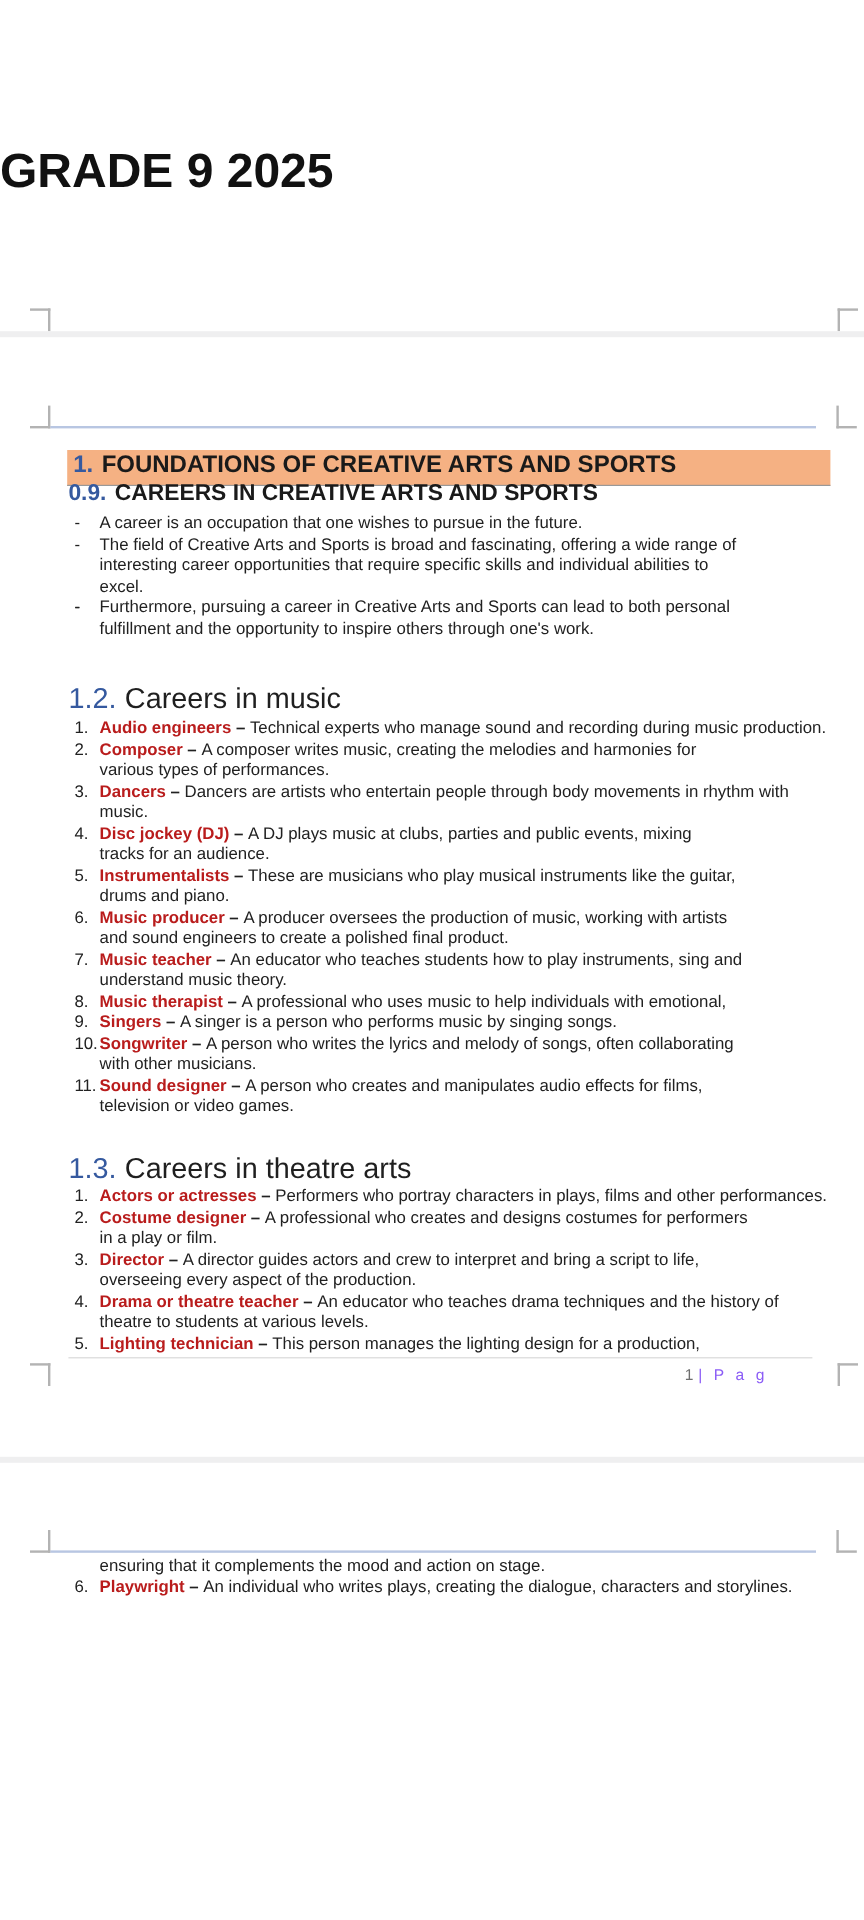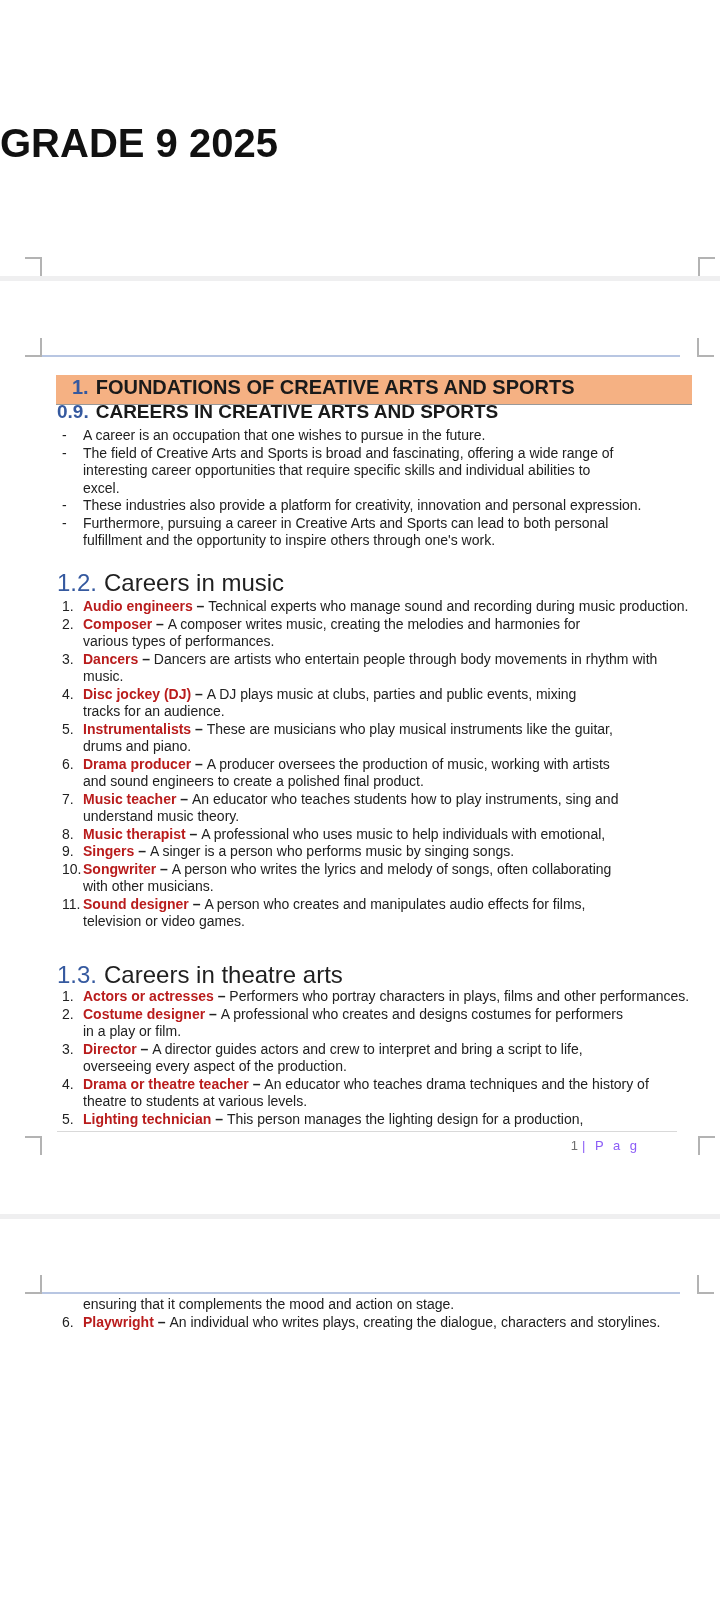--- a/index.html
+++ b/index.html
@@ -17,21 +17,21 @@
   .mark{position:absolute;box-sizing:border-box;width:17px;height:19px;border:0 solid #b3b3b3;}
   .mark.tl{border-top-width:2px;border-right-width:2px;}   
   .mark.tr{border-top-width:2px;border-left-width:2px;}    
   .mark.bl{border-bottom-width:2px;border-right-width:2px;}
   .mark.br{border-bottom-width:2px;border-left-width:2px;} 
   .margin-line{position:absolute;left:42px;width:638px;height:1.5px;background:#b8c6e2;}
   
   .h1-bar{
     position:absolute;left:56px;width:636px;height:30px;background:#F5B183;
     border-bottom:1.5px solid #999;font-size:20px;font-weight:700;line-height:25px;
-    white-space:nowrap;padding-left:16px;box-sizing:border-box;color:#1a1a1a;
+    white-space:nowrap;padding-left:5px;box-sizing:border-box;color:#1a1a1a;
   }
   .h2{position:absolute;left:57px;white-space:nowrap;font-size:19px;font-weight:700;color:#1a1a1a;}
   .h2m{position:absolute;left:57px;white-space:nowrap;font-size:24px;font-weight:500;color:#1f1f1f;}
   .blue{color:#35599F;}
   .numgap{margin-right:7px;}
   .list{position:absolute;left:57px;width:640px;font-size:14px;line-height:17.5px;}
   .li{position:relative;padding-left:26px;margin:0;}
   .li .num{position:absolute;left:5px;top:0;}
   .li .term{font-weight:700;color:#b91c1c;}
   .li .dash{font-weight:700;}
@@ -60,35 +60,35 @@
     <span class="blue numgap">1.</span><span>FOUNDATIONS OF CREATIVE ARTS AND SPORTS</span>
   </div>
 
   <div class="h2" style="top:401px;">
     <span class="blue numgap">0.9.</span><span>CAREERS IN CREATIVE ARTS AND SPORTS</span>
   </div>
 
   <div class="list" id="intro-bullets" style="top:427px;">
       <div class="li"><span class="num">-</span><span>A career is an occupation that one wishes to pursue in the future.</span></div>
       <div class="li"><span class="num">-</span><span>The field of Creative Arts and Sports is broad and fascinating, offering a wide range of</span><div class="cont">interesting career opportunities that require specific skills and individual abilities to</div><div class="cont">excel.</div></div>
-      <div class="li"><span class="num">-</span><span>These industries also provide a platform for creativity, innovation and personal expression.</span></div>
+      <div class="li"><span class="num">-</span></div>
       <div class="li"><span class="num">-</span><span>Furthermore, pursuing a career in Creative Arts and Sports can lead to both personal</span><div class="cont">fulfillment and the opportunity to inspire others through one's work.</div></div>
     </div>
 
   <div class="h2m" style="top:569px;">
     <span class="blue numgap">1.2.</span><span>Careers in music</span>
   </div>
 
   <div class="list" id="music-list" style="top:598px;">
       <div class="li"><span class="num">1.</span><span class="term">Audio engineers</span><span class="dash"> – </span><span>Technical experts who manage sound and recording during music production.</span></div>
       <div class="li"><span class="num">2.</span><span class="term">Composer</span><span class="dash"> – </span><span>A composer writes music, creating the melodies and harmonies for</span><div class="cont">various types of performances.</div></div>
       <div class="li"><span class="num">3.</span><span class="term">Dancers</span><span class="dash"> – </span><span>Dancers are artists who entertain people through body movements in rhythm with</span><div class="cont">music.</div></div>
       <div class="li"><span class="num">4.</span><span class="term">Disc jockey (DJ)</span><span class="dash"> – </span><span>A DJ plays music at clubs, parties and public events, mixing</span><div class="cont">tracks for an audience.</div></div>
       <div class="li"><span class="num">5.</span><span class="term">Instrumentalists</span><span class="dash"> – </span><span>These are musicians who play musical instruments like the guitar,</span><div class="cont">drums and piano.</div></div>
-      <div class="li"><span class="num">6.</span><span class="term">Drama producer</span><span class="dash"> – </span><span>A producer oversees the production of music, working with artists</span><div class="cont">and sound engineers to create a polished final product.</div></div>
+      <div class="li"><span class="num">6.</span><span class="term">Music producer</span><span class="dash"> – </span><span>A producer oversees the production of music, working with artists</span><div class="cont">and sound engineers to create a polished final product.</div></div>
       <div class="li"><span class="num">7.</span><span class="term">Music teacher</span><span class="dash"> – </span><span>An educator who teaches students how to play instruments, sing and</span><div class="cont">understand music theory.</div></div>
       <div class="li"><span class="num">8.</span><span class="term">Music therapist</span><span class="dash"> – </span><span>A professional who uses music to help individuals with emotional,</span></div>
       <div class="li"><span class="num">9.</span><span class="term">Singers</span><span class="dash"> – </span><span>A singer is a person who performs music by singing songs.</span></div>
       <div class="li"><span class="num">10.</span><span class="term">Songwriter</span><span class="dash"> – </span><span>A person who writes the lyrics and melody of songs, often collaborating</span><div class="cont">with other musicians.</div></div>
       <div class="li"><span class="num">11.</span><span class="term">Sound designer</span><span class="dash"> – </span><span>A person who creates and manipulates audio effects for films,</span><div class="cont">television or video games.</div></div>
     </div>
 
   <div class="h2m" style="top:961px;">
     <span class="blue numgap">1.3.</span><span>Careers in theatre arts</span>
   </div>

